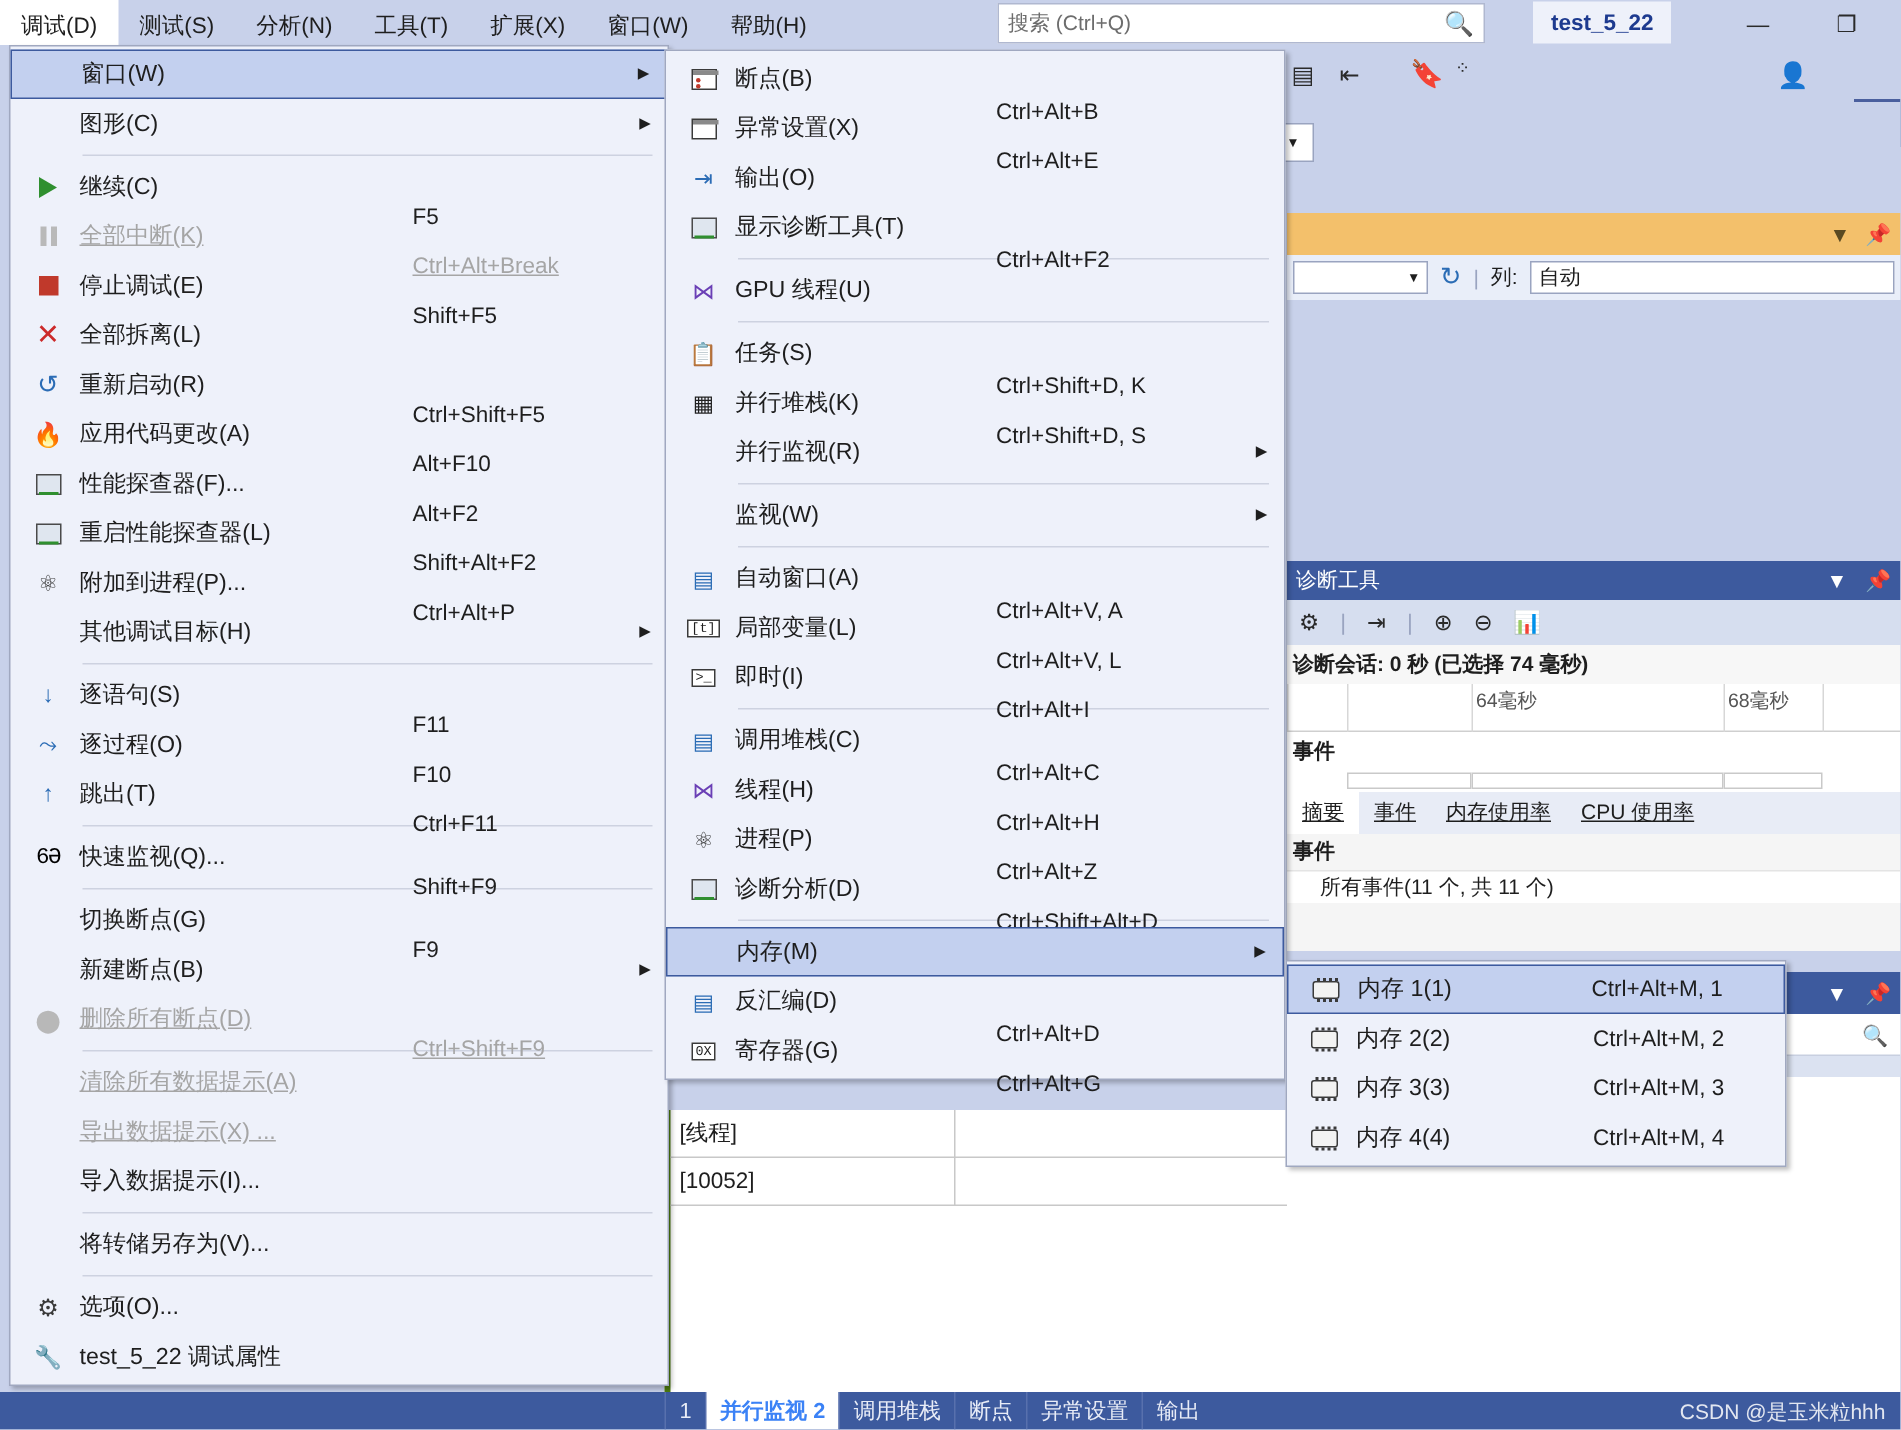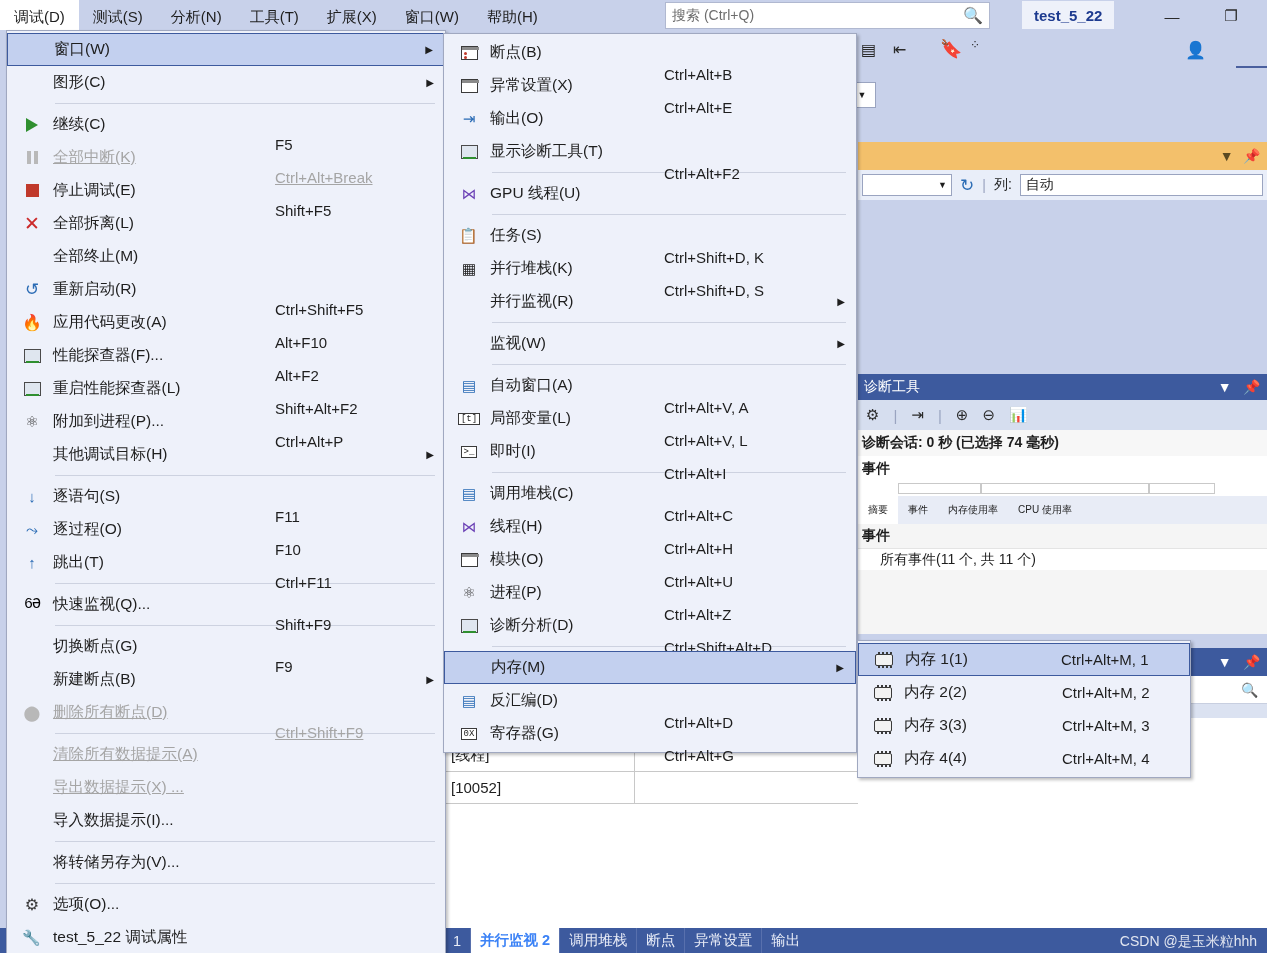--- a/index.html
+++ b/index.html
@@ -92,40 +92,40 @@
                 font-size:15px; color:#2a2a2a; }
   .diag-session { height:26px; display:flex; align-items:center; padding:0 4px;
                   font-size:14px; font-weight:bold; background:#f7f7f7;}
   .diag-ruler { height:32px; background:#fff; position:relative; border-bottom:1px solid #cfcfcf; }
   .diag-ruler .tick { position:absolute; top:0; width:1px; height:32px; background:#d7d7d7; }
   .diag-ruler .lbl { position:absolute; top:2px; font-size:13px; color:#555; }
   .diag-events-label { height:26px; display:flex; align-items:center; padding:0 4px;
                        font-size:14px; font-weight:bold; background:#fff;}
   .diag-track { height:14px; background:#fff; position:relative; }
   .diag-track .seg { position:absolute; top:1px; height:11px; border:1px solid #c9c9c9; background:#fff; }
-  .diag-tabs { height:28px; background:#e8ecf6; display:flex; align-items:stretch; font-size:10px; }
+  .diag-tabs { height:28px; background:#e8ecf6; display:flex; align-items:stretch; font-size:14px;text-decoration:underline; }
   .diag-tab { padding:0 10px; display:flex; align-items:center; cursor:default; }
   .diag-tab.sel { background:#ffffff; }
   .diag-sub { height:24px; background:#f5f5f5; display:flex; align-items:center;
               padding:0 4px; font-size:14px; font-weight:bold; }
   .diag-allrow { height:22px; background:#fff; display:flex; align-items:center;
                  padding:0 22px; font-size:14px; border-top:1px solid #e4e4e4;}
 
   
   .lr-panel { position:absolute; left:858px; top:648px; width:409px; height:280px; background:#fff; }
   .lr-title { height:28px; background:#3d5a9e; color:#fff; display:flex; align-items:center; padding:0 6px; font-size:14px;}
   .lr-title .sp { margin-left:auto; display:flex; gap:12px; align-items:center; }
   .lr-search { height:28px; background:#fff; border-bottom:1px solid #c8cfe0; display:flex; align-items:center;
                padding:0 8px; font-size:14px; }
   .lr-search .mag { margin-left:auto; color:#3a3a3a; }
   .lr-strip { height:14px; background:#dbe2f1; }
 
   
   .thr { position:absolute; left:443px; top:740px; width:415px; height:188px; background:#fff;
-         border-left:2px solid #4d7c0f; }
+         border-left:4px solid #4d7c0f; }
   .thr-row { display:flex; height:32px; align-items:center; border-bottom:1px solid #c8c8c8; }
   .thr-c1 { width:190px; padding-left:6px; font-size:15px; border-right:1px solid #c8c8c8; height:32px; display:flex; align-items:center;}
   .thr-c2 { flex:1; }
 
   
   .tabstrip { position:absolute; left:0; bottom:0; width:1267px; height:25px;
               background:#3d5a9e; display:flex; align-items:stretch; }
   .tabstrip .spacer { width:443px; }
   .tab { padding:0 9px; display:flex; align-items:center; font-size:14.5px;
          color:#e8ecf7; border-left:1px solid #5870ad; }
@@ -220,20 +220,29 @@
     <div class="diag-tools">
       <span>⚙</span>
       <span style="color:#9aa4c0">|</span>
       <span>⇥</span>
       <span style="color:#9aa4c0">|</span>
       <span>⊕</span>
       <span>⊖</span>
       <span>📊</span>
     </div>
     <div class="diag-session">诊断会话: 0 秒 (已选择 74 毫秒)</div>
+    <div class="diag-ruler">
+      <div class="tick" style="left:0"></div>
+      <div class="tick" style="left:40px"></div>
+      <div class="tick" style="left:123px"></div>
+      <div class="tick" style="left:291px"></div>
+      <div class="tick" style="left:357px"></div>
+      <div class="lbl" style="left:126px">64毫秒</div>
+      <div class="lbl" style="left:294px">68毫秒</div>
+    </div>
     <div class="diag-events-label">事件</div>
     <div class="diag-track">
       <div class="seg" style="left:40px;width:83px"></div>
       <div class="seg" style="left:123px;width:168px"></div>
       <div class="seg" style="left:291px;width:66px"></div>
     </div>
     <div class="diag-tabs">
       <div class="diag-tab sel">摘要</div>
       <div class="diag-tab">事件</div>
       <div class="diag-tab">内存使用率</div>
@@ -354,26 +363,20 @@
     </div>
     <div class="mi">
       <span class="ic">
           <span class="xmark">✕</span>
         </span>
       <span class="lb">全部拆离(L)</span>
       <span class="sc"></span>
       <span class="ar"></span>
     </div>
     <div class="mi">
-      <span class="ic"></span>
-      <span class="lb">全部终止(M)</span>
-      <span class="sc"></span>
-      <span class="ar"></span>
-    </div>
-    <div class="mi">
       <span class="ic">
           <span class="restart">↺</span>
         </span>
       <span class="lb">重新启动(R)</span>
       <span class="sc">Ctrl+Shift+F5</span>
       <span class="ar"></span>
     </div>
     <div class="mi">
       <span class="ic">
           <span class="flame">🔥</span>
@@ -613,28 +616,20 @@
     <div class="mi">
       <span class="ic">
           <span class="dna">⋈</span>
         </span>
       <span class="lb">线程(H)</span>
       <span class="sc">Ctrl+Alt+H</span>
       <span class="ar"></span>
     </div>
     <div class="mi">
       <span class="ic">
-          <span class="bpwin"></span>
-        </span>
-      <span class="lb">模块(O)</span>
-      <span class="sc">Ctrl+Alt+U</span>
-      <span class="ar"></span>
-    </div>
-    <div class="mi">
-      <span class="ic">
           <span class="gears">⚛</span>
         </span>
       <span class="lb">进程(P)</span>
       <span class="sc">Ctrl+Alt+Z</span>
       <span class="ar"></span>
     </div>
     <div class="mi">
       <span class="ic">
           <span class="perf"></span>
         </span>

